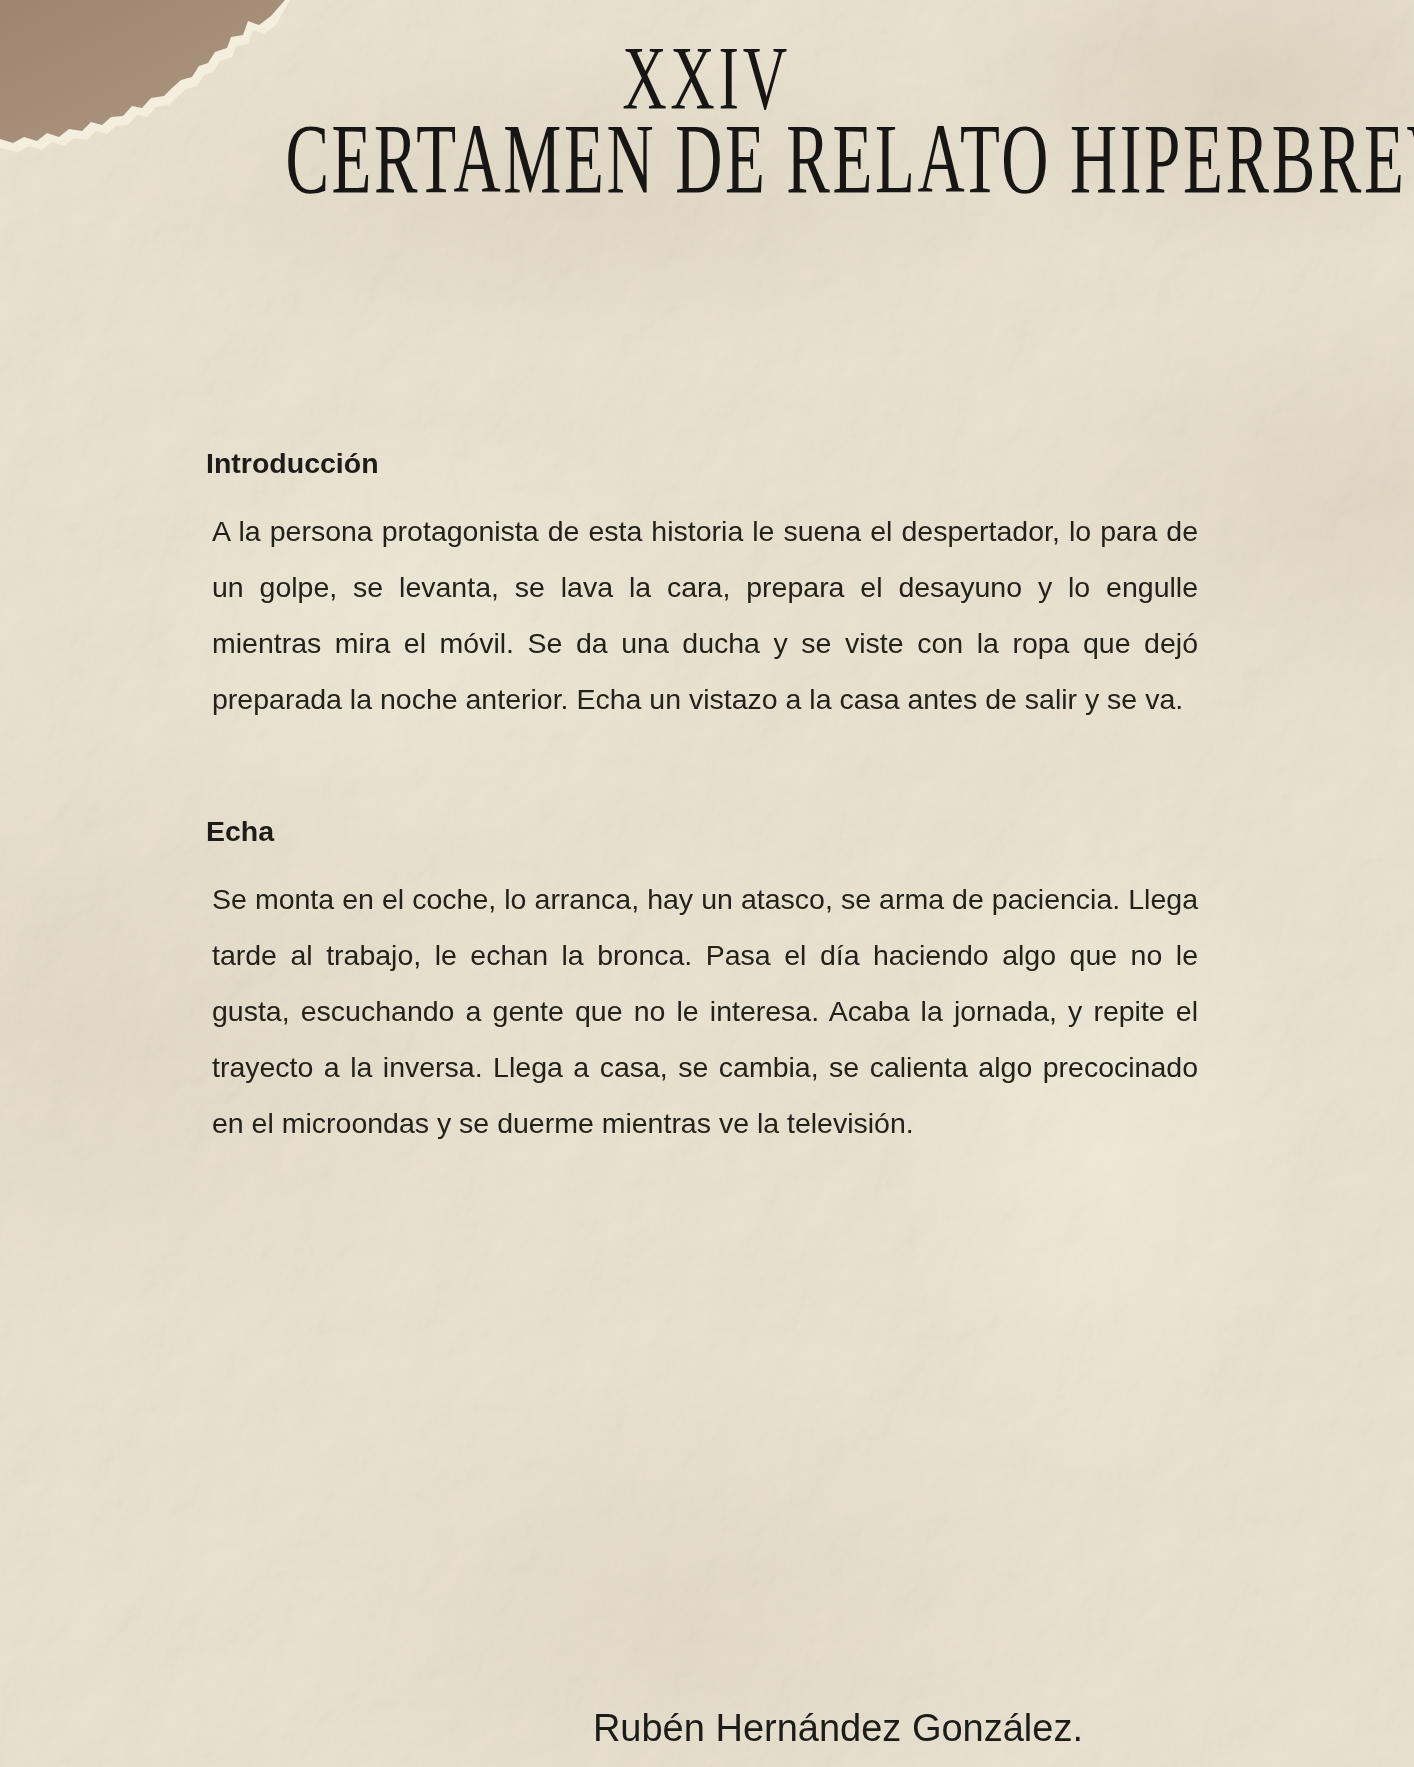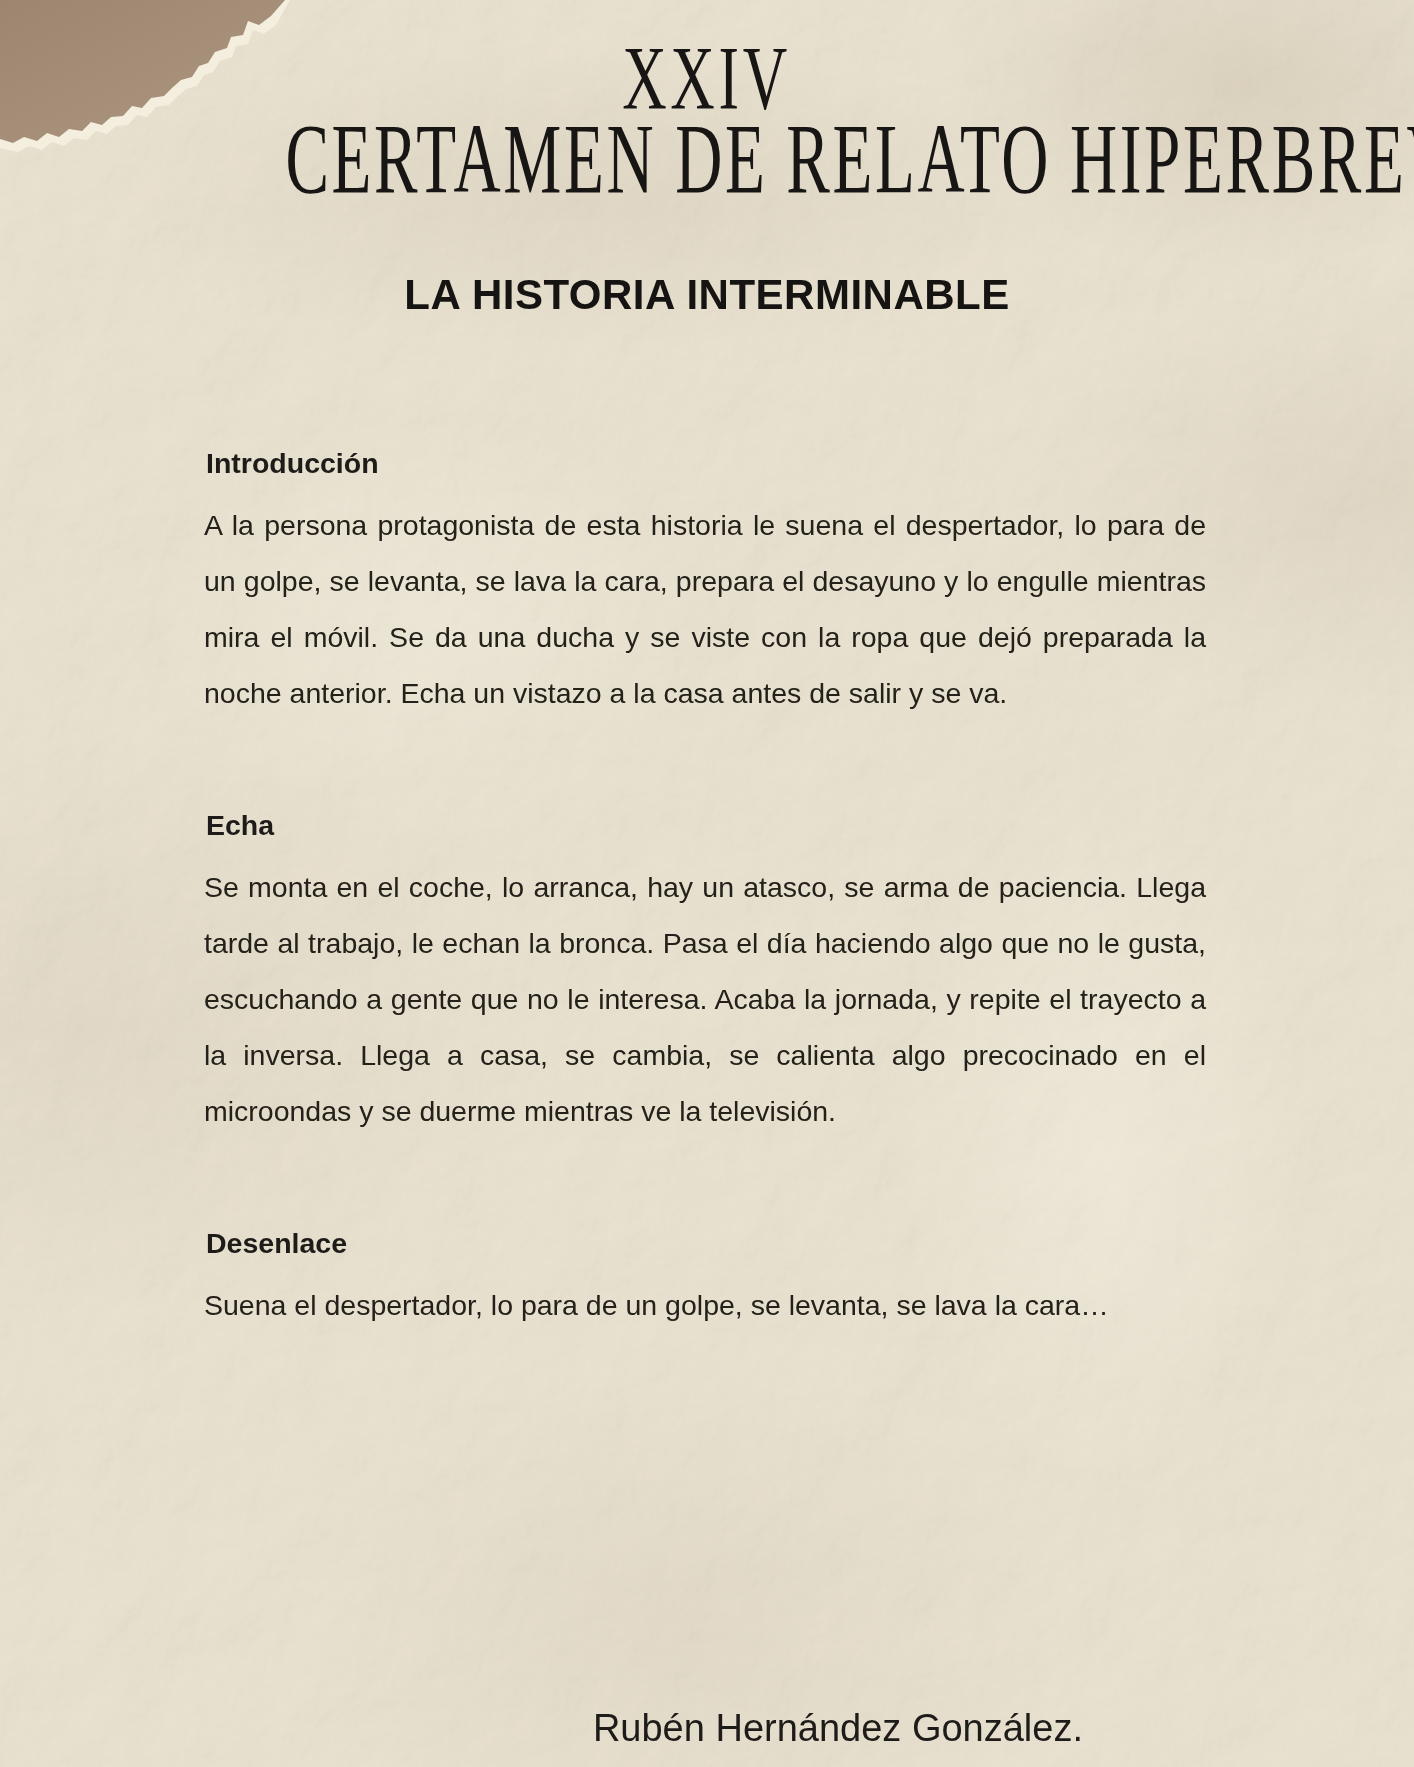--- a/index.html
+++ b/index.html
@@ -68,21 +68,21 @@
   }
   .content section { margin: 0; }
   .content section + section { margin-top: 76px; }
   .content h3 {
     margin: 6px;
     font-size: 28.5px; font-weight: bold;
     line-height: 56px;
     color: #1e1c19;
   }
   .content p {
-    margin: 4px;
+    margin: 12px;
     font-size: 28.5px; font-weight: normal;
     line-height: 56px;
     text-align: justify;
     color: #232119;
   }
   .author {
     position: absolute; top: 1698px; right: 129px;
     font-size: 38px;
     white-space: nowrap;
     color: #1e1c19;
@@ -123,37 +123,32 @@
 
     <header>
       <div class="header-line-1">
         <span class="squeeze-1">XXIV</span>
       </div>
       <div class="header-line-2">
         <span class="squeeze-2">CERTAMEN DE RELATO HIPERBREVE</span>
       </div>
     </header>
 
-    <h2 class="story-title">LA HISTORIA INTERMINABLE</h2>
 
     <main class="content">
 
       <section>
         <h3>Introducción</h3>
         <p>A la persona protagonista de esta historia le suena el despertador, lo para de un golpe, se levanta, se lava la cara, prepara el desayuno y lo engulle mientras mira el móvil. Se da una ducha y se viste con la ropa que dejó preparada la noche anterior. Echa un vistazo a la casa antes de salir y se va.</p>
       </section>
 
       <section>
         <h3>Echa</h3>
         <p>Se monta en el coche, lo arranca, hay un atasco, se arma de paciencia. Llega tarde al trabajo, le echan la bronca. Pasa el día haciendo algo que no le gusta, escuchando a gente que no le interesa. Acaba la jornada, y repite el trayecto a la inversa. Llega a casa, se cambia, se calienta algo precocinado en el microondas y se duerme mientras ve la televisión.</p>
       </section>
 
-      <section>
-        <h3>Desenlace</h3>
-        <p>Suena el despertador, lo para de un golpe, se levanta, se lava la cara…</p>
-      </section>
 
     </main>
 
     <div class="author">Rubén Hernández González.</div>
 
   </div>
 </div>
 
 </body></html>

